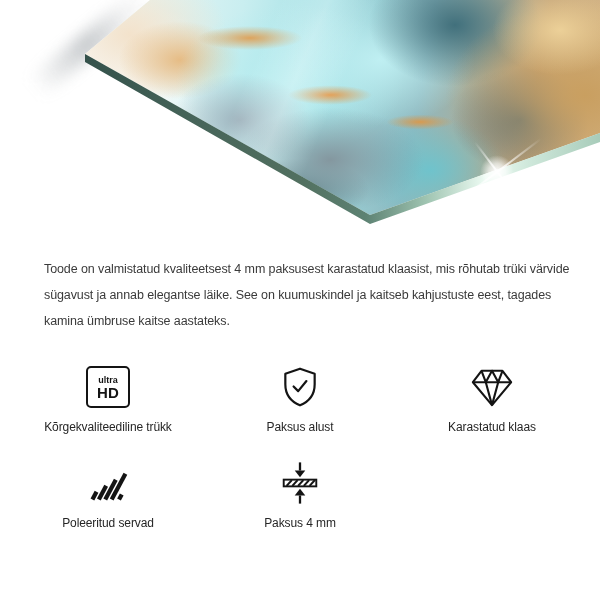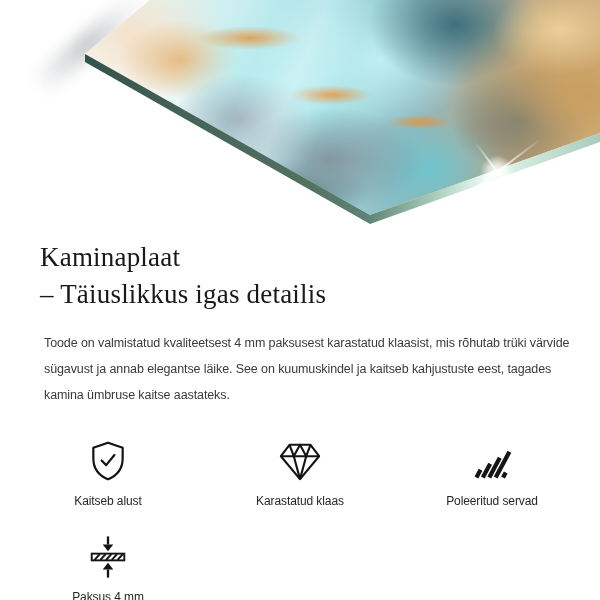--- a/index.html
+++ b/index.html
@@ -91,36 +91,44 @@
     <div class="panel-face"></div>
     <div class="panel-edge"></div>
     <div class="sparkle">
       <i class="ray r1"></i>
         <i class="ray r2"></i>
         <i class="core"></i>
     </div>
   </section>
 
   <section class="content">
-    <h1><span>Kaminaplaat</span><br><span>– Täiuslikkus igas detailis</span></h1>
 
     <p class="desc">Toode on valmistatud kvaliteetsest 4 mm paksusest karastatud klaasist, mis rõhutab trüki värvide sügavust ja annab elegantse läike. See on kuumuskindel ja kaitseb kahjustuste eest, tagades kamina ümbruse kaitse aastateks.</p>
 
     <div class="features">
 
 
+      <div class="feature">
+        <div class="ficon">
+          <div class="uhd-box">
+            <span class="uhd-line1">ultra</span>
+            <span class="uhd-line2">HD</span>
+          </div>
+        </div>
+        <div class="flabel">Kõrgekvaliteediline trükk</div>
+      </div>
 
       <div class="feature">
         <div class="ficon">
           <svg width="44" height="44" viewBox="0 0 48 48" fill="none" stroke="#141414" stroke-width="2.4" stroke-linejoin="round" stroke-linecap="round">
             <path d="M24 4 L40 9.5 V21 C40 33.5 32.5 40.5 24 44 C15.5 40.5 8 33.5 8 21 V9.5 Z"></path>
             <path d="M17 23.5 L22 28.5 L31 17.5"></path>
           </svg>
         </div>
-        <div class="flabel">Kaitseb alust</div>
+        <div class="flabel">Paksus alust</div>
       </div>
 
       <div class="feature">
         <div class="ficon">
           <svg width="46" height="42" viewBox="0 0 48 44" fill="none" stroke="#141414" stroke-width="2.2" stroke-linejoin="round">
             <path d="M13 5 H35 L44 17 L24 41 L4 17 Z"></path>
             <path d="M4 17 H44"></path>
             <path d="M13 5 L17.5 17 L24 41"></path>
             <path d="M35 5 L30.5 17 L24 41"></path>
             <path d="M17.5 17 L24 5 L30.5 17"></path>

